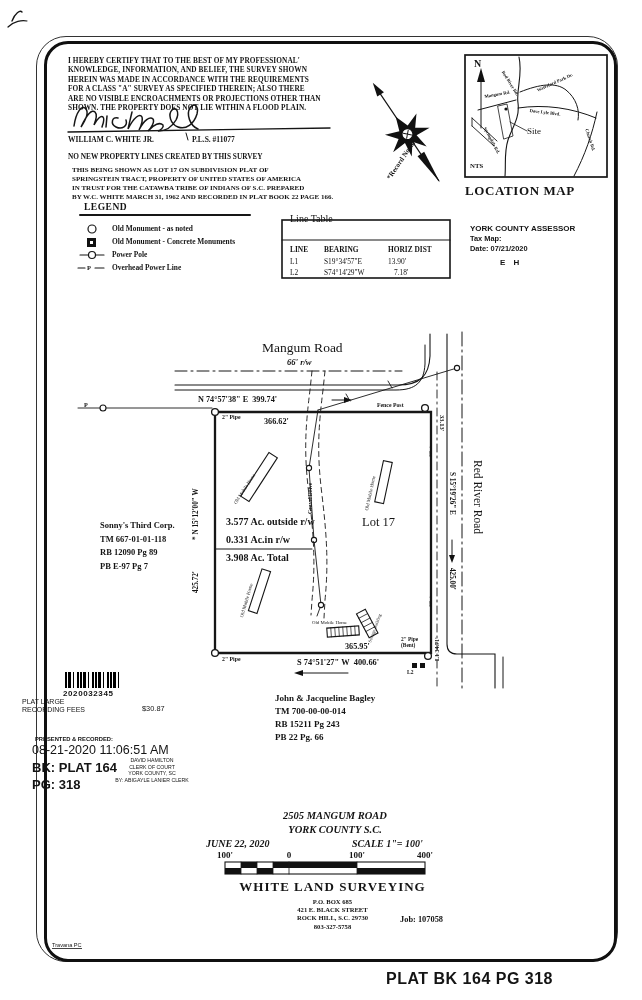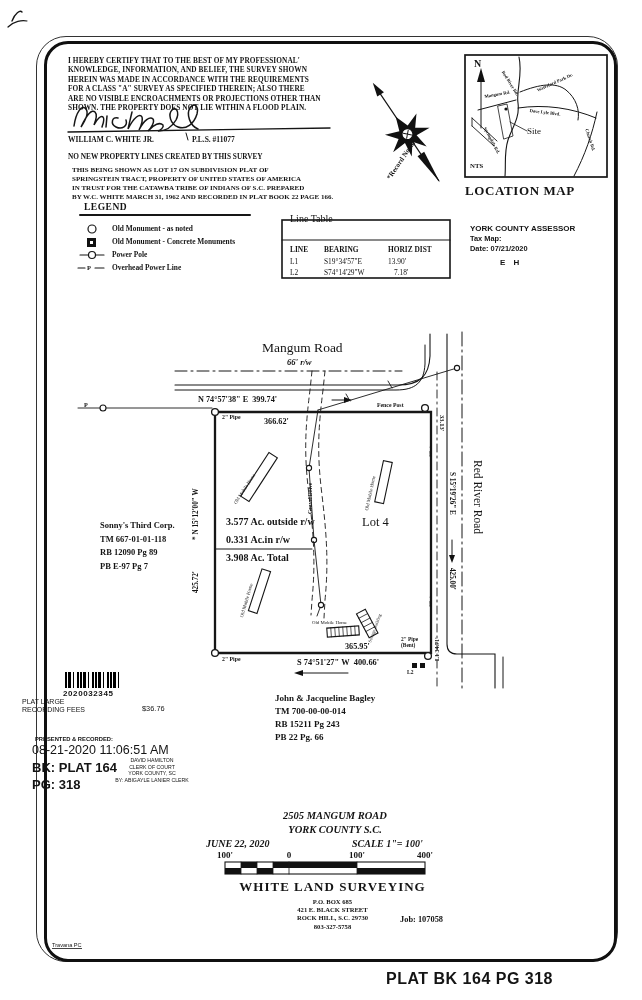--- a/index.html
+++ b/index.html
@@ -206,21 +206,21 @@
   <div class="abs ser b" style="left:200px;top:585px;font-size:7.2px;transform:rotate(-90deg);transform-origin:left bottom;">425.72'</div>
   <div class="abs ser b" style="left:222px;top:656px;font-size:5.8px;">2" Pipe</div>
   <div class="abs ser b" style="left:345px;top:642px;font-size:8.2px;">365.95'</div>
   <div class="abs ser b" style="left:297px;top:658px;font-size:8.4px;"><span>S 74°51'27" W</span>&nbsp;&nbsp;<span>400.66'</span></div>
   <div class="abs ser b pre" style="left:401px;top:636px;font-size:5.4px;line-height:6.4px;">2" Pipe
 (Bent)</div>
   <div class="abs ser b" style="left:440px;top:655px;font-size:6px;transform:rotate(-90deg);transform-origin:left bottom;">L1 34.71'</div>
   <div class="abs ser b" style="left:407px;top:669px;font-size:5.5px;">L2</div>
   <div class="abs ser b" style="left:84px;top:401px;font-size:6.2px;">P</div>
   <div class="abs ser b" style="left:313px;top:508px;font-size:5.6px;transform:rotate(-90deg);transform-origin:left bottom;">Gravel Drive</div>
-  <div class="abs ser" style="left:362px;top:515px;font-size:12.5px;">Lot 4</div>
+  <div class="abs ser" style="left:362px;top:515px;font-size:12.5px;">Lot 17</div>
   <div class="abs ser b" style="left:226px;top:516px;font-size:10px;">3.577 Ac. outside r/w</div>
   <div class="abs ser b" style="left:226px;top:534px;font-size:10px;">0.331 Ac.in r/w</div>
   <div class="abs ser b" style="left:226px;top:552px;font-size:10px;">3.908 Ac. Total</div>
   <div class="abs ser" style="left:237px;top:500px;font-size:4.8px;transform:rotate(-57deg);transform-origin:left bottom;">Old Mobile Home</div>
   <div class="abs ser" style="left:369px;top:506px;font-size:4.8px;transform:rotate(-78deg);transform-origin:left bottom;">Old Mobile Home</div>
   <div class="abs ser" style="left:244px;top:613px;font-size:4.8px;transform:rotate(-74deg);transform-origin:left bottom;">Old Mobile Home</div>
   <div class="abs ser" style="left:312px;top:620px;font-size:4.8px;">Old Mobile Home</div>
   <div class="abs ser" style="left:372px;top:638px;font-size:4.4px;transform:rotate(-70deg);transform-origin:left bottom;">Storage Building</div>
   <div class="abs ser b pre" style="left:100px;top:519px;font-size:8.5px;line-height:13.5px;">Sonny's Third Corp.
 TM 667-01-01-118
@@ -228,21 +228,21 @@
 PB E-97 Pg 7</div>
   <div class="abs ser b pre" style="left:275px;top:692px;font-size:9px;line-height:13px;">John &amp; Jacqueline Bagley
 TM 700-00-00-014
 RB 15211 Pg 243
 PB 22 Pg. 66</div>
 
   <div class="abs barcode" style="left:65px;top:672px;width:54px;height:16px;"></div>
   <div class="abs san b" style="left:63px;top:689px;font-size:8px;letter-spacing:.6px;">2020032345</div>
   <div class="abs san" style="left:22px;top:698px;font-size:7px;">PLAT LARGE</div>
   <div class="abs san" style="left:22px;top:706px;font-size:7px;">RECORDING FEES</div>
-  <div class="abs san" style="left:142px;top:704px;font-size:7.4px;">$36.76</div>
+  <div class="abs san" style="left:142px;top:704px;font-size:7.4px;">$30.87</div>
   <div class="abs san b" style="left:35px;top:736px;font-size:5.8px;">PRESENTED &amp; RECORDED:</div>
   <div class="abs san" style="left:32px;top:743px;font-size:12.5px;">08-21-2020 11:06:51 AM</div>
   <div class="abs san b" style="left:32px;top:760px;font-size:13px;">BK: PLAT 164</div>
   <div class="abs san pre ctr" style="left:108px;top:757px;width:88px;font-size:5.2px;line-height:6.6px;">DAVID HAMILTON
 CLERK OF COURT
 YORK COUNTY, SC
 BY: ABIGAYLE LANIER CLERK</div>
   <div class="abs san b" style="left:32px;top:777px;font-size:13px;">PG: 318</div>
 
   <div class="abs ser b i ctr" style="left:235px;top:810px;width:200px;font-size:10.5px;">2505 MANGUM ROAD</div>

